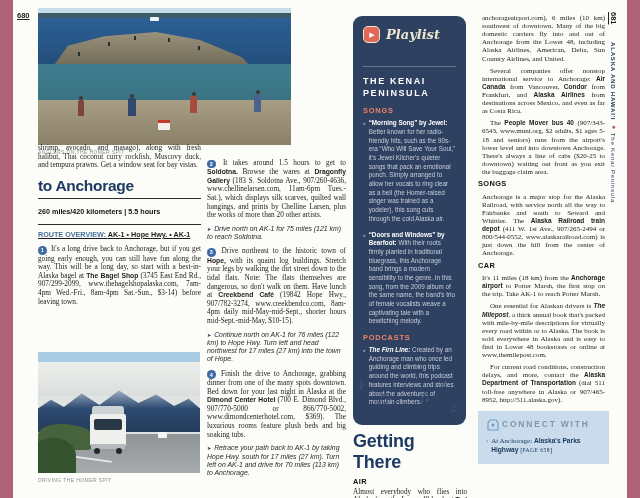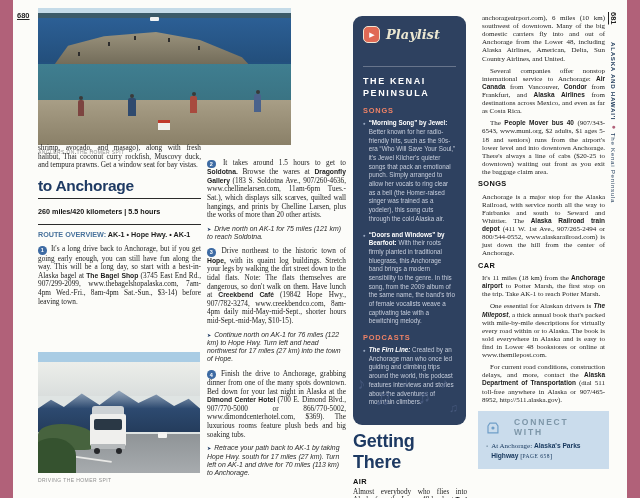--- a/index.html
+++ b/index.html
@@ -50,21 +50,21 @@
            letter-spacing:.4px;color:#8f8f8f;}
 
   
   .lcol1{position:absolute;left:38px;top:144px;width:163px;}
   .lcol2{position:absolute;left:207px;top:159px;width:139px;}
   .bt{font-size:7.3px;line-height:1.18;text-align:justify;margin:0 0 5px;}
   .day-title{font-family:"Liberation Sans",sans-serif;font-weight:bold;font-size:15.5px;
              line-height:1.04;color:#1e3a63;letter-spacing:-.3px;margin:8px 0 4px;}
   .stats{font-family:"Liberation Sans",sans-serif;font-weight:bold;font-size:7.2px;color:#111;
          border-top:1px solid #2b2b2b;border-bottom:1.5px solid #2b2b2b;padding:8px 0;margin-bottom:5px;}
-  .route{font-family:"Liberation Sans",sans-serif;font-weight:bold;font-size:7.2px;line-height:1.3;margin:0 0 6px;}
+  .route{font-family:"Liberation Sans",sans-serif;font-weight:bold;font-size:7.2px;line-height:1.3;margin:0 0 6px;text-decoration:underline;}
   .route .lbl{color:#47719b;}
   .stepnum{display:inline-flex;width:8.5px;height:8.5px;border-radius:50%;background:#3e6ba3;color:#fff;
            font:bold 5.5px "Liberation Sans",sans-serif;align-items:center;justify-content:center;
            margin-right:2px;vertical-align:-1px;}
   .bt b, .gt-body b, .rcol2 b{font-family:"Liberation Sans",sans-serif;font-size: .93em;}
   .dir{font-family:"Liberation Sans",sans-serif;font-style:italic;font-size:6.9px;line-height:1.2;
        color:#2a2a2a;margin:0 0 6px;text-align:left;}
   .dir .arr{font-style:normal;font-size:5px;color:#1e3a63;margin-right:1px;}
 
   
@@ -91,21 +91,21 @@
             color:#1e3a63;letter-spacing:-.2px;margin-bottom:3px;}
   .subhead{font-family:"Liberation Sans",sans-serif;font-weight:bold;font-size:7.4px;color:#111;
            letter-spacing:.4px;margin:4px 0 2px;}
   .gt-body{font-size:7.2px;line-height:1.18;text-align:justify;margin:0;}
 
   
   .rcol2{position:absolute;left:478px;top:10px;width:131px;font-size:7px;line-height:1.16;text-align:justify;}
   .rcol2 p{margin:4px;}
   .rcol2 p.ind{text-indent:8px;}
   .connect{background:#cadcec;margin-top:7px;padding:7px 8px 8px;}
-  .cw-head{display:flex;align-items:center;gap:14px;font-family:"Liberation Sans",sans-serif;
+  .cw-head{display:flex;align-items:center;gap:2px;font-family:"Liberation Sans",sans-serif;
            font-weight:bold;font-size:8.5px;letter-spacing:1.8px;color:#7d96a8;margin-bottom:5px;}
   .cw-item{font-size:7px;line-height:1.35;color:#15365c;display:flex;gap:3px;text-align:left;}
   .cw-item .bu{color:#8aa2b5;font-size:6px;flex:none;}
   .cw-item b{font-family:"Liberation Sans",sans-serif;font-size:.95em;}
   .pg{font-size:5.5px;letter-spacing:.5px;}
 </style>
 </head>
 <body>
 
 <div class="spread">

